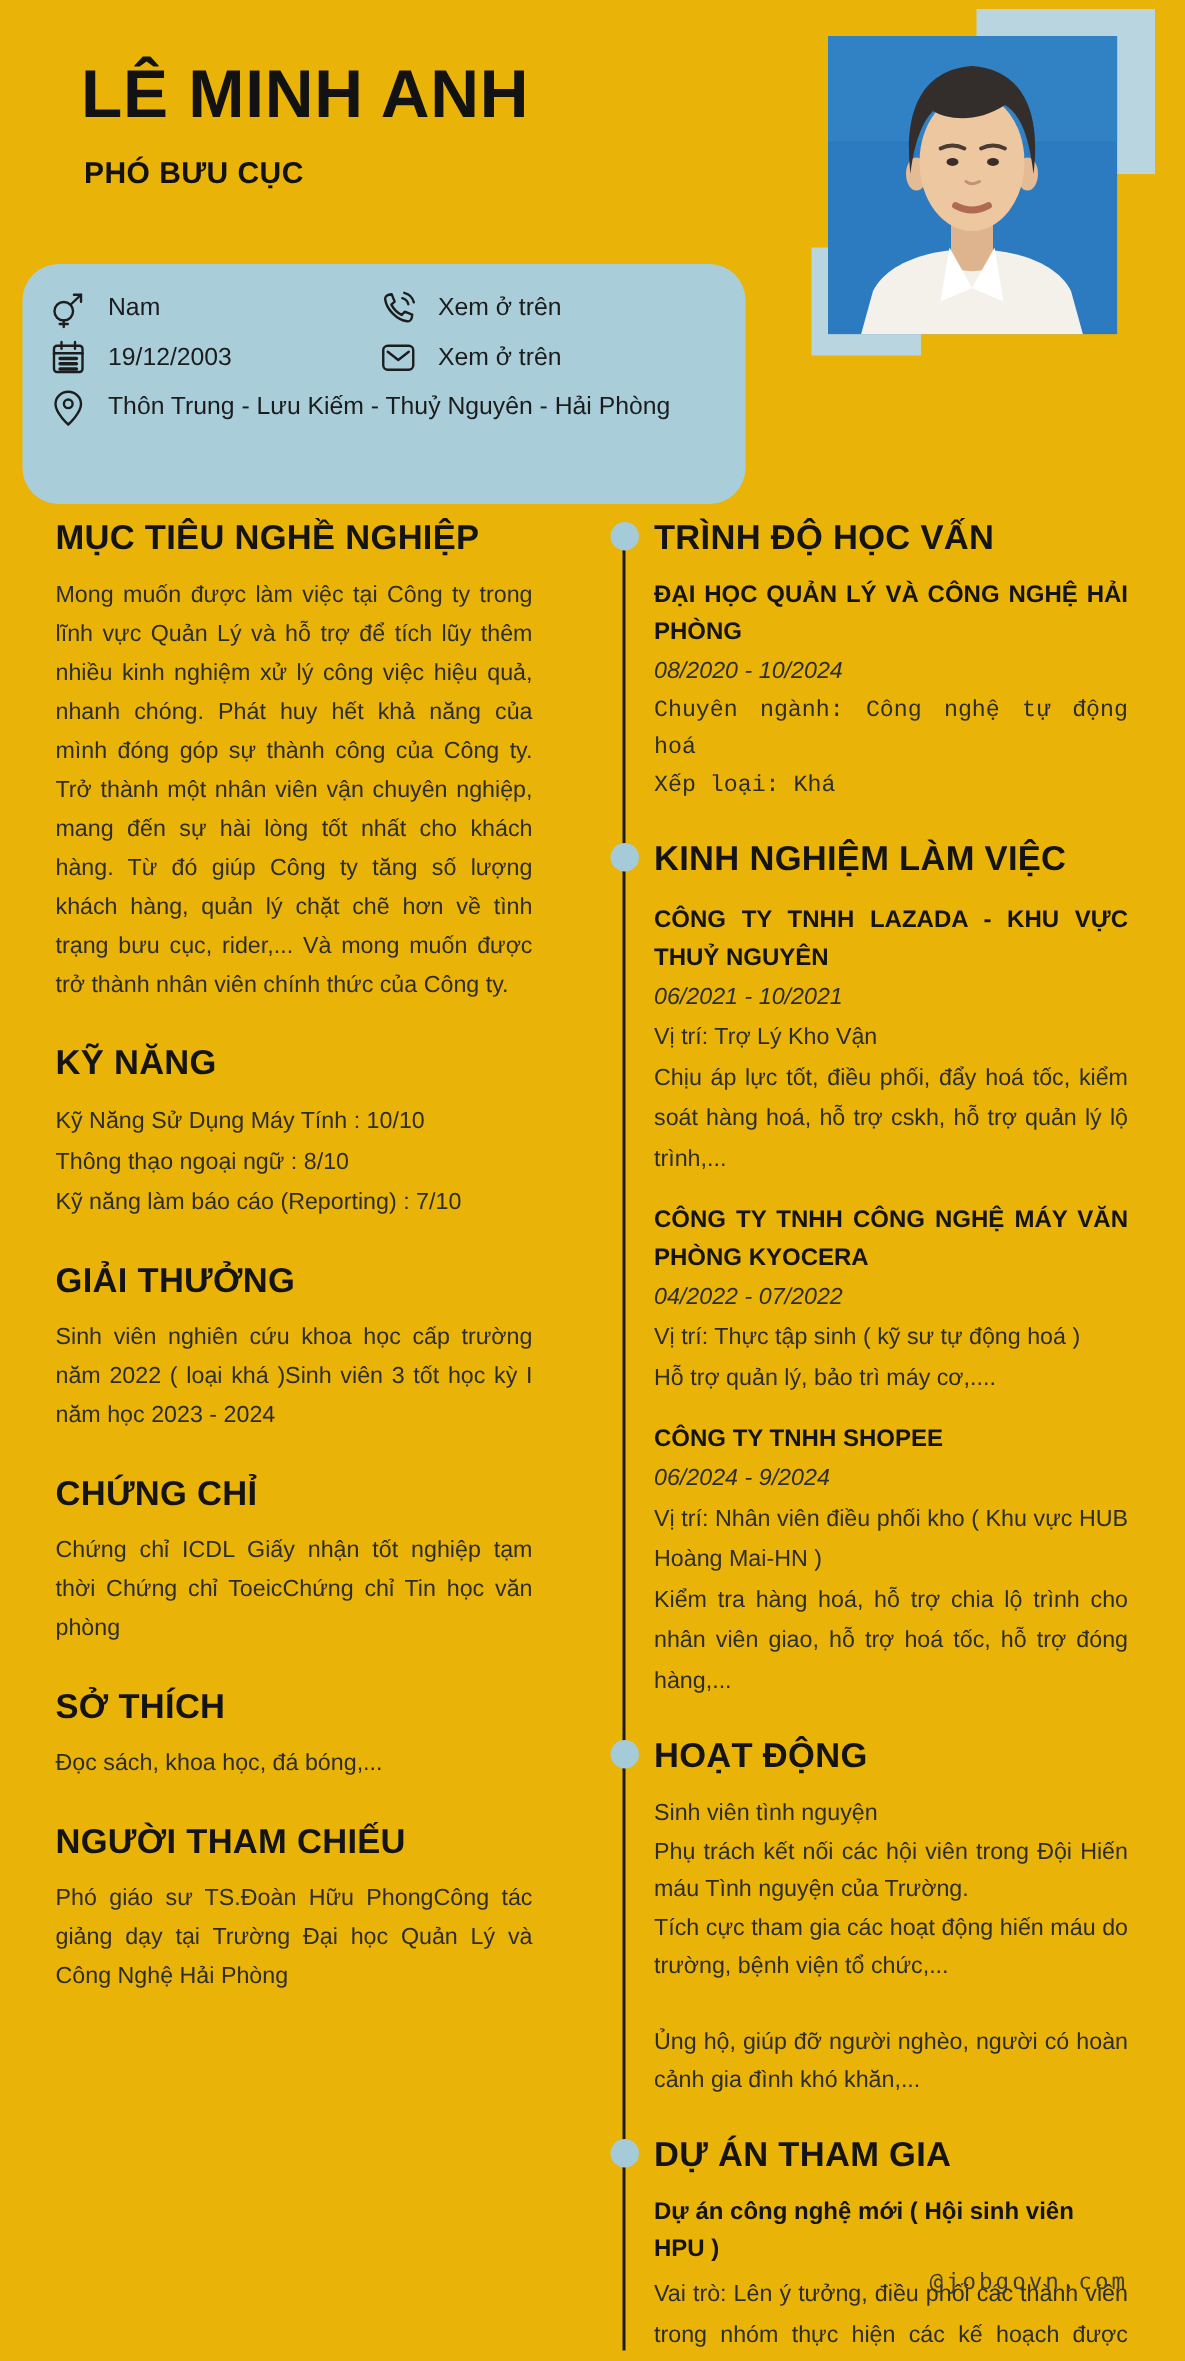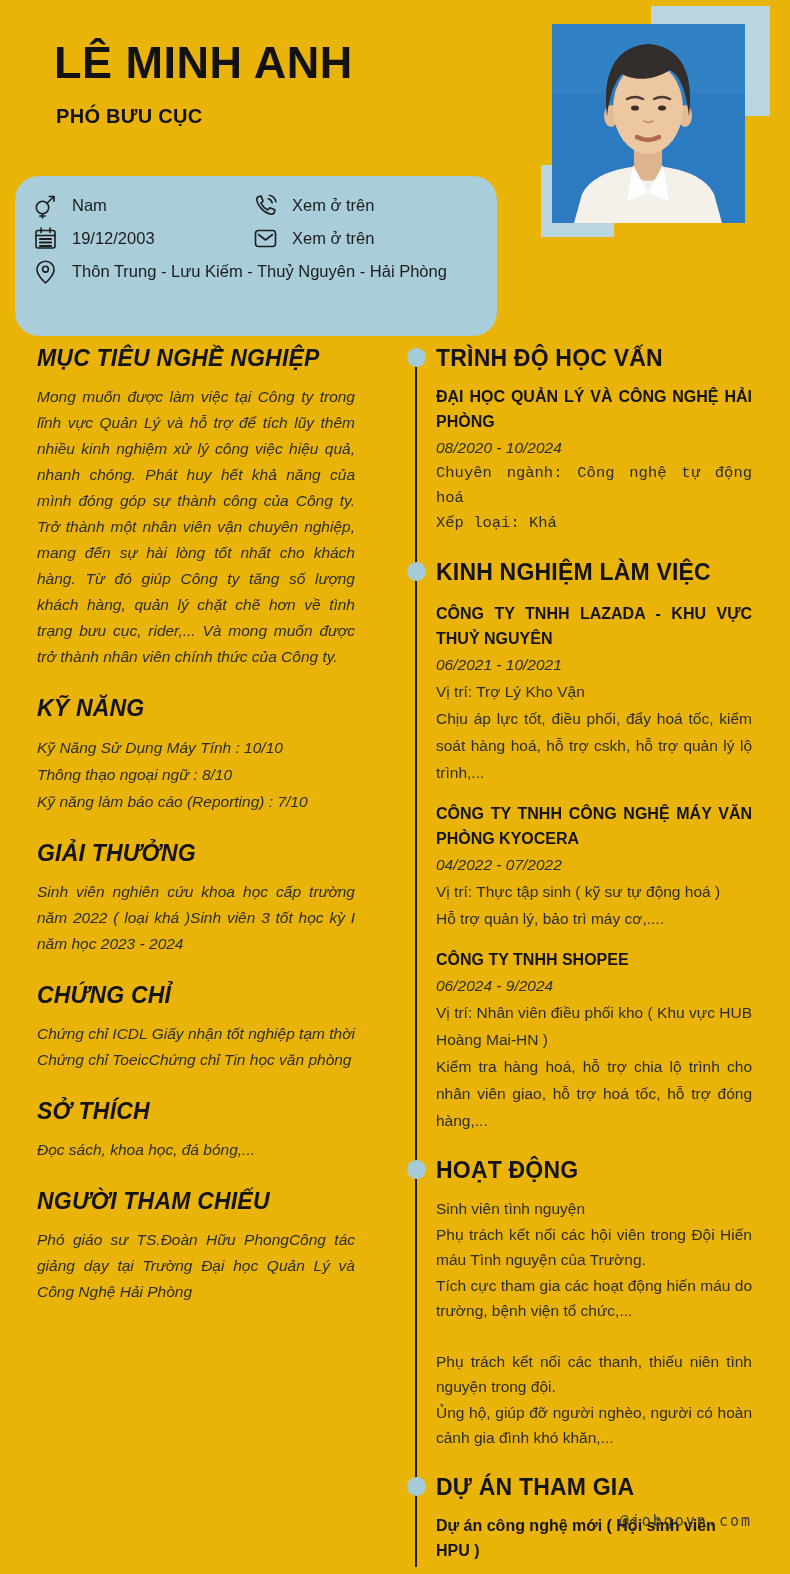--- a/index.html
+++ b/index.html
@@ -30,21 +30,21 @@
   .icon { display:inline-flex; width:27px; height:27px; flex:0 0 27px; }
   .icon svg { width:27px; height:27px; stroke:#1d1d1d; fill:none; stroke-width:1.6;
               stroke-linecap:round; stroke-linejoin:round; }
 
   
   .left-col  { position:absolute; left:37px;  top:344px; width:318px; }
   .right-col { position:absolute; left:400px; top:344px; width:352px; }
 
   .section-title { margin:0; font-size:23px; font-weight:bold; color:#141414; letter-spacing:0.2px; line-height:28px; }
 
-  .l-section { margin-bottom:24px;font-style:italic; }
+  .l-section { margin-bottom:24px; }
   .l-section .section-title { margin-bottom:12px; }
   .body-text { margin:0; font-size:15.5px; line-height:26px; text-align:justify; color:#2d2d2d; }
   .skill-line { font-size:15.5px; line-height:27px; color:#2d2d2d; }
 
   .rail { position:absolute; left:15px; top:18px; width:2px; height:1205px; background:#1b1b1b; }
   .r-section { position:relative; padding-left:36px; margin-bottom:22px; }
   .r-head { position:relative; margin-bottom:12px; }
   .dot { position:absolute; left:-29px; top:4px; width:19px; height:19px; border-radius:50%;
          background:#a5cbd8; }
   .entry-name { margin:0; font-size:16px; font-weight:bold; line-height:25px; color:#141414; text-align:justify; }
@@ -224,21 +224,20 @@
     <section class="r-section">
       <div class="r-head">
         <span class="dot"></span>
         <h2 class="section-title">HOẠT ĐỘNG</h2>
       </div>
       <div class="act">
         <p>Sinh viên tình nguyện</p>
         <p>Phụ trách kết nối các hội viên trong Đội Hiến máu Tình nguyện của Trường.</p>
         <p>Tích cực tham gia các hoạt động hiến máu do trường, bệnh viện tổ chức,...</p>
         <div class="act-group2">
-          <p>Phụ trách kết nối các thanh, thiếu niên tình nguyện trong đội.</p>
           <p>Ủng hộ, giúp đỡ người nghèo, người có hoàn cảnh gia đình khó khăn,...</p>
         </div>
       </div>
     </section>
 
     <section class="r-section">
       <div class="r-head">
         <span class="dot"></span>
         <h2 class="section-title">DỰ ÁN THAM GIA</h2>
       </div>

